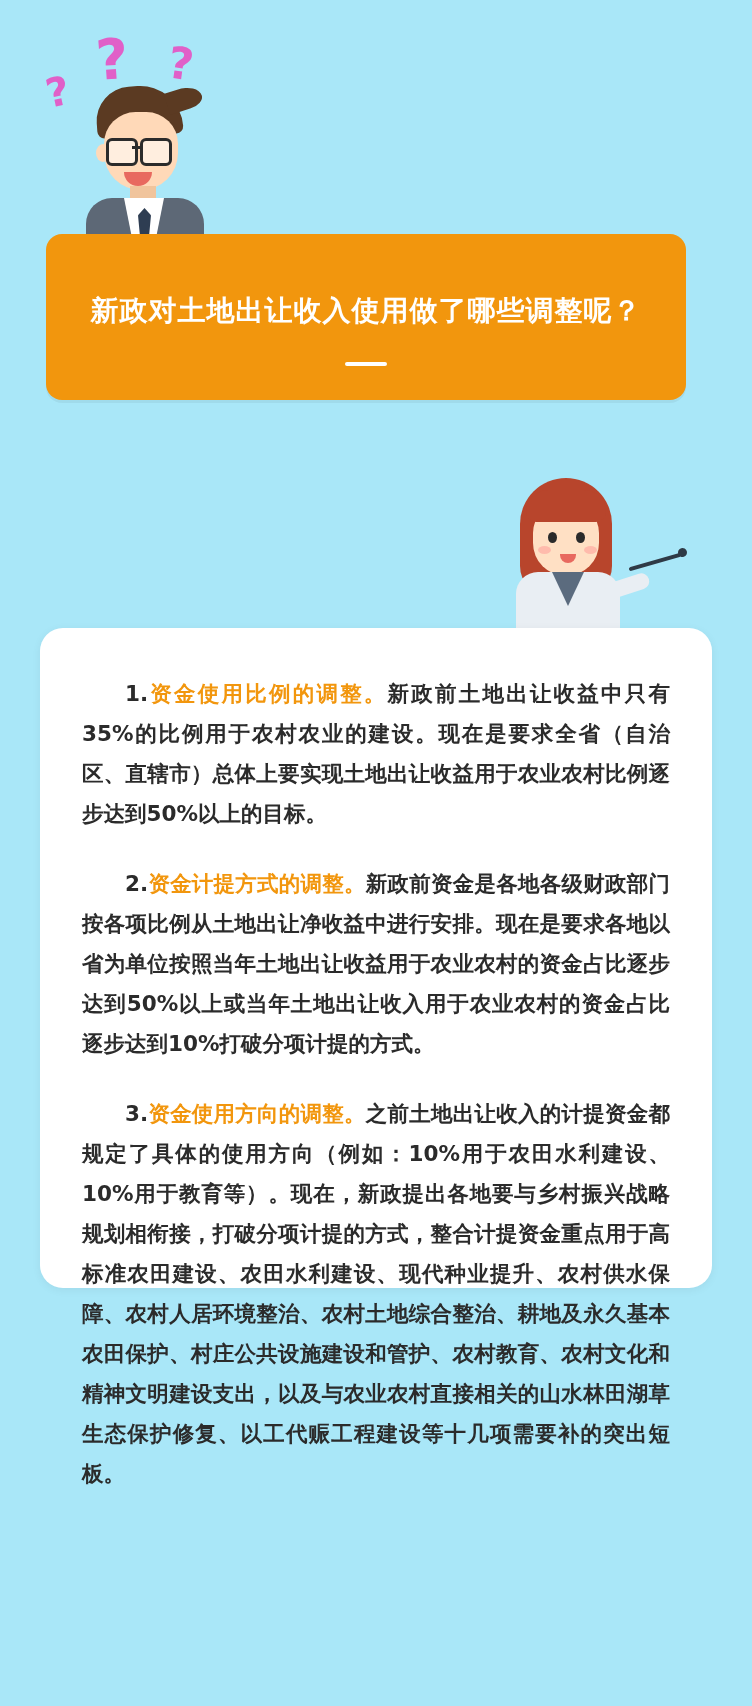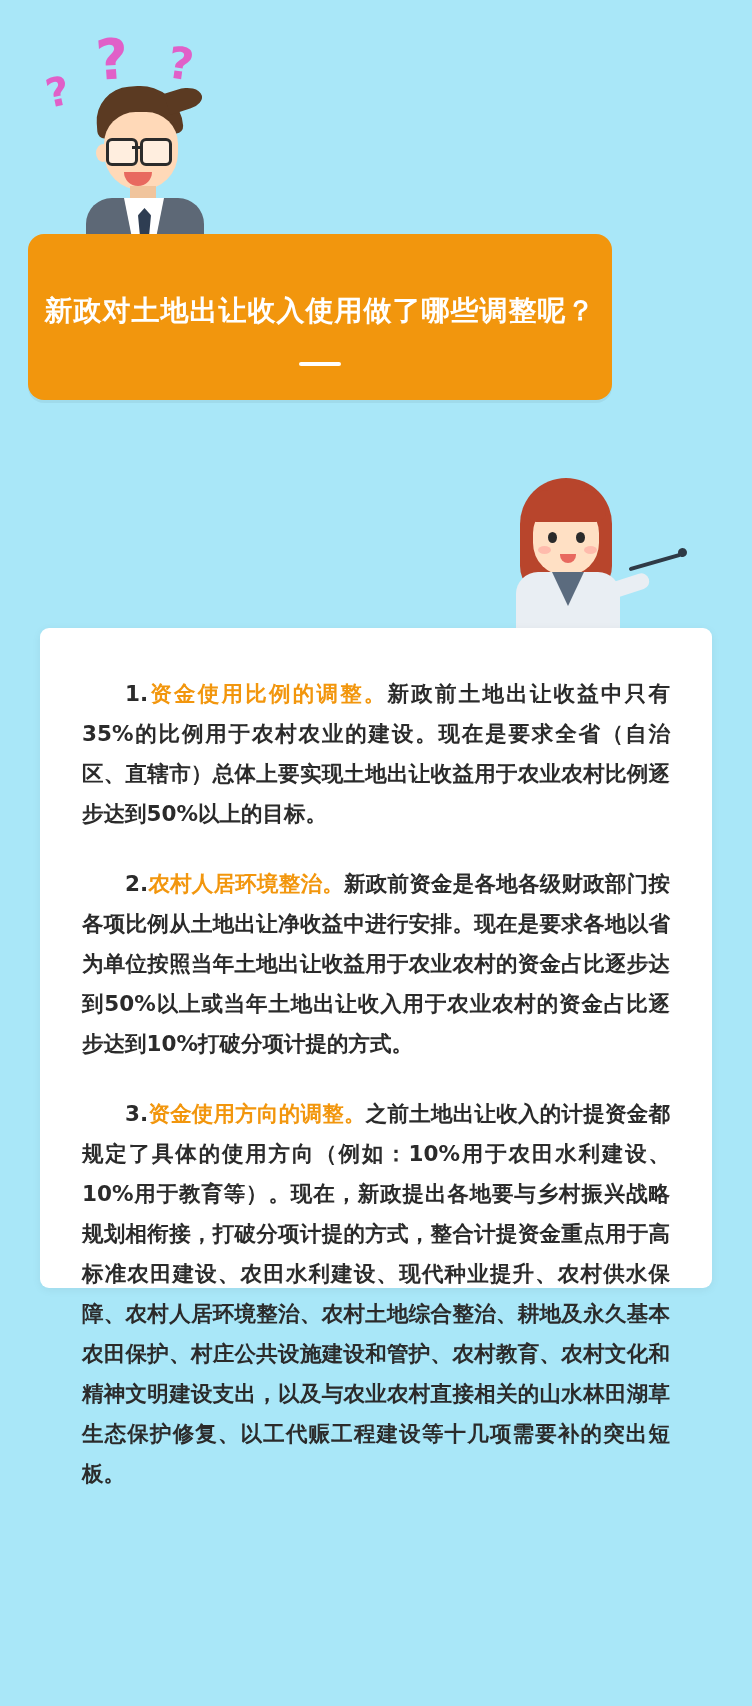--- a/index.html
+++ b/index.html
@@ -119,23 +119,23 @@
     position: absolute;
     left: 60px; top: 122px;
     width: 13px; height: 46px;
     background: #2e3d52;
     clip-path: polygon(50% 0, 100% 16%, 72% 100%, 28% 100%, 0 16%);
   }
 
   
   .banner {
     position: absolute;
-    left: 28px;
+    left: 46px;
     top: 234px;
-    width: 584px;
+    width: 640px;
     height: 166px;
     background: #f2960d;
     border-radius: 16px;
     box-shadow: 0 3px 0 rgba(0,0,0,0.05);
   }
   .banner-title {
     position: absolute;
     left: 0; right: 0;
     top: 58px;
     text-align: center;
@@ -251,21 +251,21 @@
   }
 
   
   .card {
     position: absolute;
     left: 40px;
     top: 628px;
     width: 672px;
     height: 660px;
     background: #ffffff;
-    border-radius: 9px;
+    border-radius: 23px;
     box-shadow: 0 2px 10px rgba(0,0,0,0.06);
   }
   .card-inner {
     position: absolute;
     left: 42px;
     right: 42px;
     top: 46px;
   }
   p.para {
     margin: 0 0 30px 0;
@@ -331,21 +331,21 @@
   </div>
 
   <div class="card">
     <div class="card-inner">
 
       <p class="para">
         <span class="num">1.</span><span class="hl">资金使用比例的调整。</span><span>新政前土地出让收益中只有35%的比例用于农村农业的建设。现在是要求全省（自治区、直辖市）总体上要实现土地出让收益用于农业农村比例逐步达到50%以上的目标。</span>
       </p>
 
       <p class="para">
-        <span class="num">2.</span><span class="hl">农村人居环境整治。</span><span>新政前资金是各地各级财政部门按各项比例从土地出让净收益中进行安排。现在是要求各地以省为单位按照当年土地出让收益用于农业农村的资金占比逐步达到50%以上或当年土地出让收入用于农业农村的资金占比逐步达到10%打破分项计提的方式。</span>
+        <span class="num">2.</span><span class="hl">资金计提方式的调整。</span><span>新政前资金是各地各级财政部门按各项比例从土地出让净收益中进行安排。现在是要求各地以省为单位按照当年土地出让收益用于农业农村的资金占比逐步达到50%以上或当年土地出让收入用于农业农村的资金占比逐步达到10%打破分项计提的方式。</span>
       </p>
 
       <p class="para">
         <span class="num">3.</span><span class="hl">资金使用方向的调整。</span><span>之前土地出让收入的计提资金都规定了具体的使用方向（例如：10%用于农田水利建设、10%用于教育等）。现在，新政提出各地要与乡村振兴战略规划相衔接，打破分项计提的方式，整合计提资金重点用于高标准农田建设、农田水利建设、现代种业提升、农村供水保障、农村人居环境整治、农村土地综合整治、耕地及永久基本农田保护、村庄公共设施建设和管护、农村教育、农村文化和精神文明建设支出，以及与农业农村直接相关的山水林田湖草生态保护修复、以工代赈工程建设等十几项需要补的突出短板。</span>
       </p>
 
     </div>
   </div>
 
 </div>

